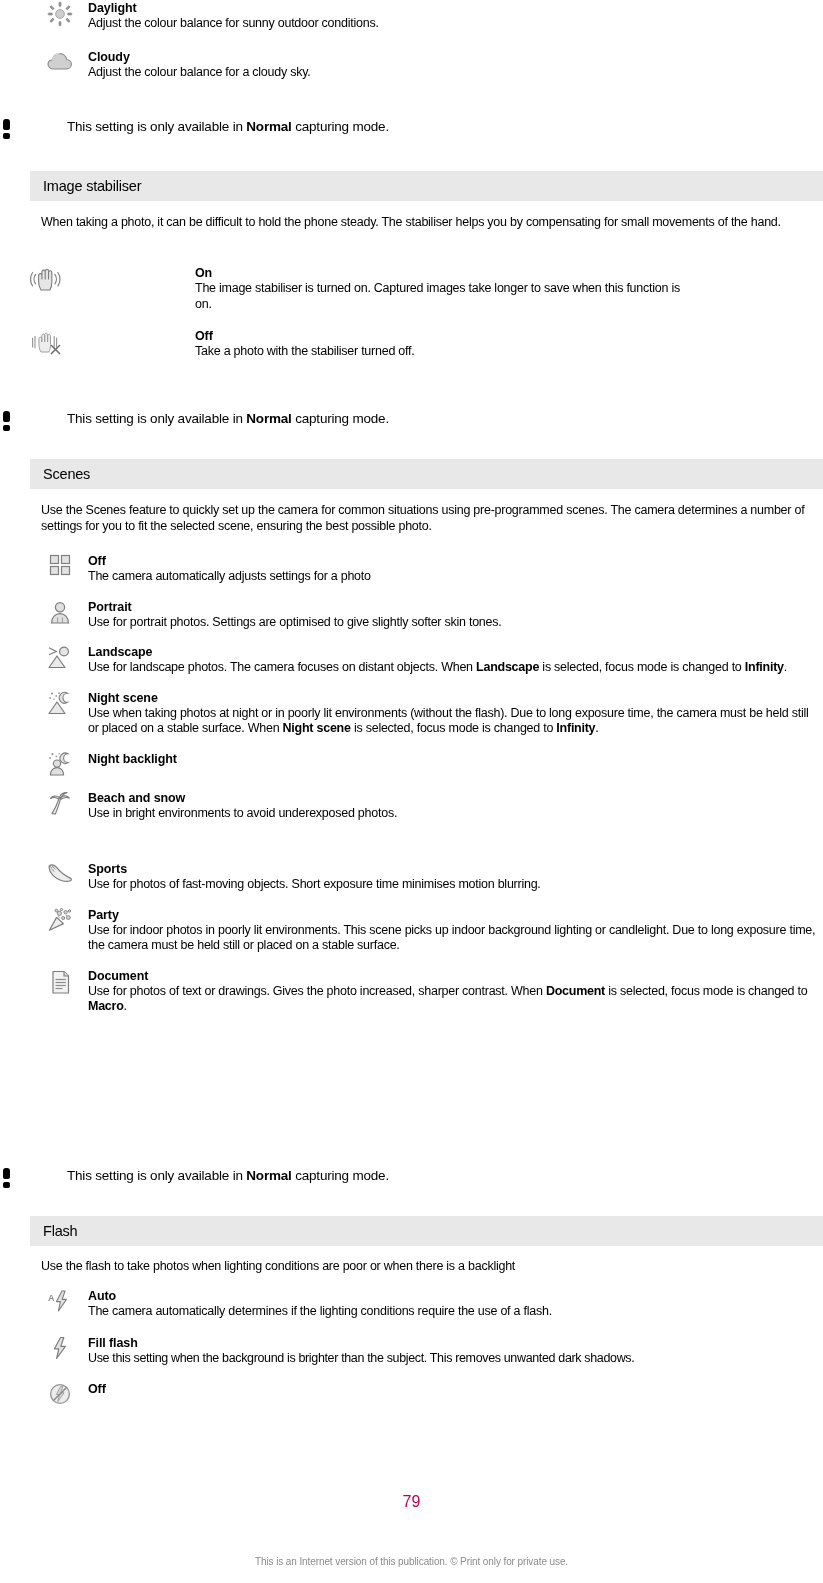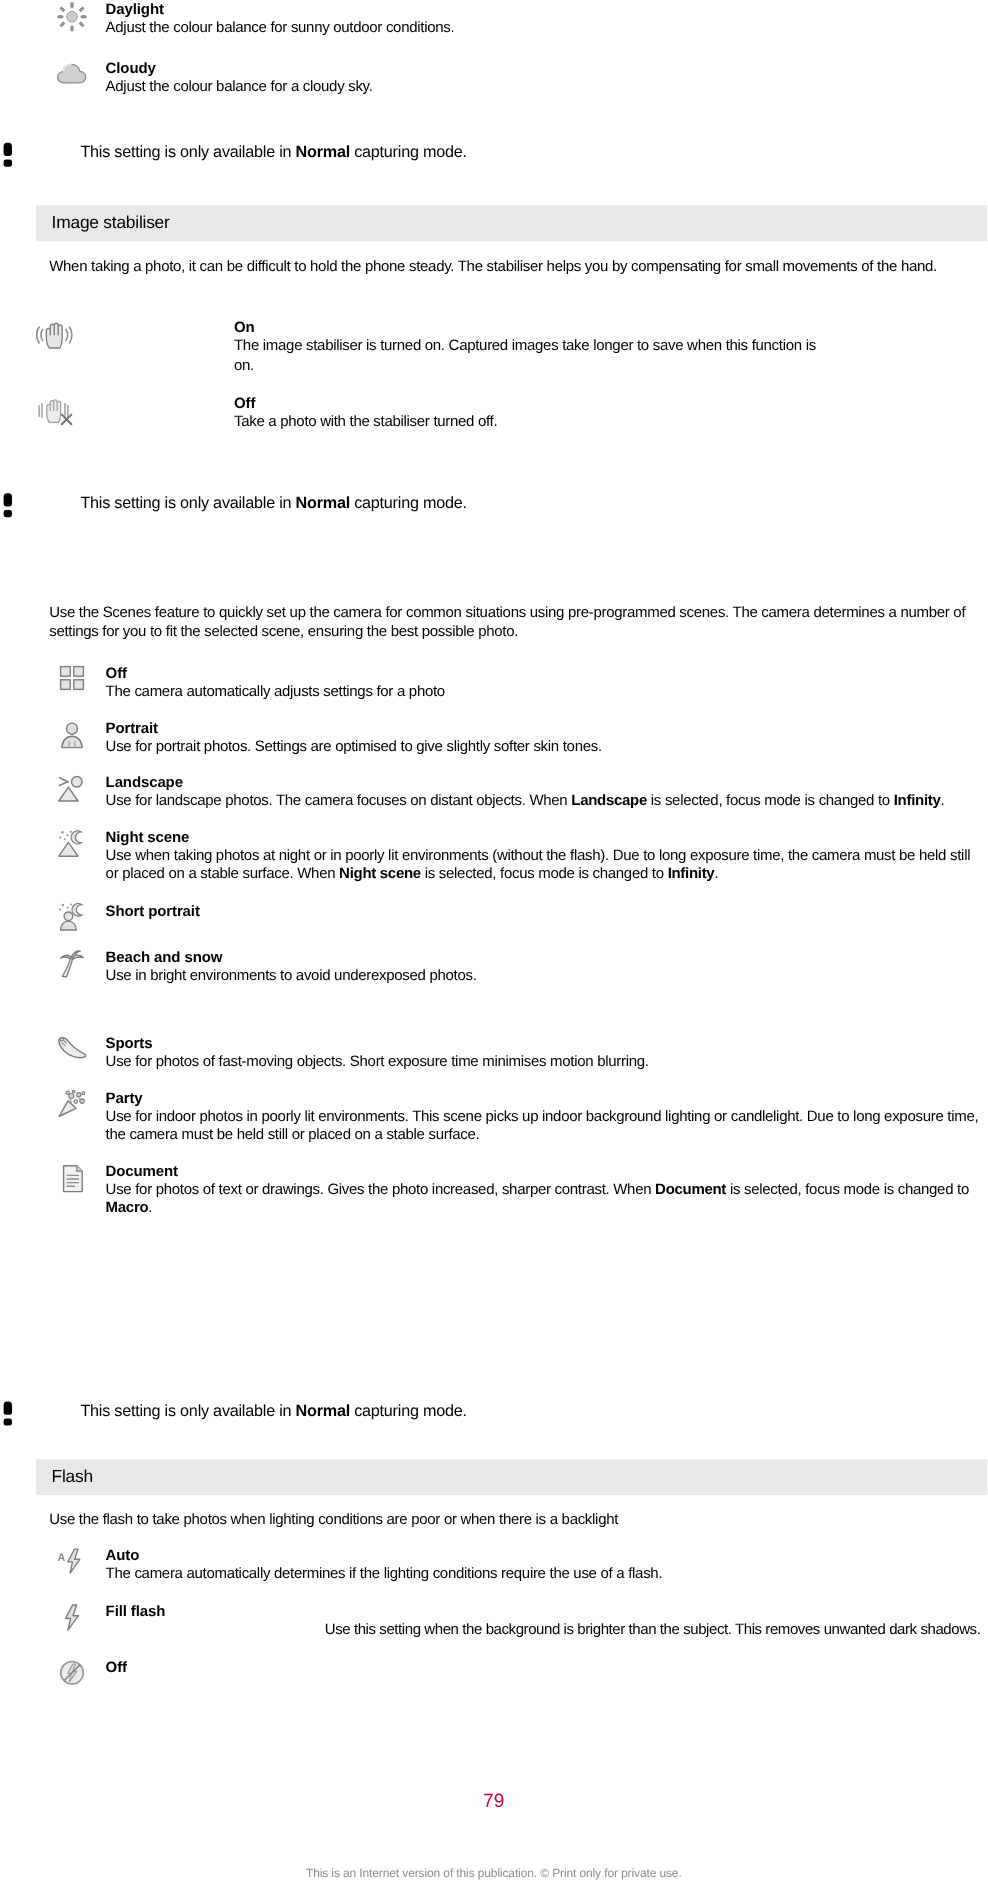--- a/index.html
+++ b/index.html
@@ -247,20 +247,23 @@
     </div>
   </div>
 
   <div class="note abs" style="left:0px; top:410px; width:790px;">
     <div class="note-icon">
         <span class="bang"></span>
       </div>
     <div class="note-text"><span>This setting is only available in </span><b>Normal</b><span> capturing mode.</span></div>
   </div>
 
+  <div class="section-bar abs" style="left:30px; top:459px; width:793px;">
+    <span>Scenes</span>
+  </div>
 
   <div class="para abs" style="left:41px; top:503px; width:780px;">Use the Scenes feature to quickly set up the camera for common situations using pre-programmed scenes. The camera determines a number of settings for you to fit the selected scene, ensuring the best possible photo.</div>
 
   <div class="abs" style="left:32px; top:553px; width:791px;">
 
     <div class="entry" style="margin-bottom:14px;">
       <div class="entry-icon">
         <svg width="22" height="22" viewBox="0 0 22 22" aria-hidden="true">
           <g fill="#e3e3e3" stroke="#7f7f7f" stroke-width="1.2">
             <rect x="1.5" y="1.5" width="8" height="8"></rect>
@@ -335,21 +338,21 @@
             <circle cx="5.4" cy="2.2" r="1.1"></circle>
               <circle cx="9.4" cy="4.4" r="0.9"></circle>
             <circle cx="3" cy="6" r="0.9"></circle>
               <circle cx="12.2" cy="1.8" r="0.8"></circle>
           </g>
           <circle cx="10" cy="11.6" r="3.6" fill="#e0e0e0" stroke="#7d7d7d" stroke-width="1.1"></circle>
           <path d="M3.4,23 C3.4,18.6 6.3,15.6 10,15.6 C13.7,15.6 16.6,18.6 16.6,23 Z" fill="#e0e0e0" stroke="#7d7d7d" stroke-width="1.1"></path>
         </svg>
       </div>
       <div class="entry-body" style="max-width:790px;">
-        <div class="entry-title">Short portrait</div>
+        <div class="entry-title">Night backlight</div>
       </div>
     </div>
 
     <div class="entry" style="margin-bottom:14px;">
       <div class="entry-icon">
         <svg width="26" height="24" viewBox="0 0 26 24" aria-hidden="true">
           <g fill="#e6e6e6" stroke="#7d7d7d" stroke-width="1.1" stroke-linejoin="round">
             <path d="M12.5,6.5 C16,4 20.5,4.6 22.5,7 C19.5,6 16.5,6.6 14,8.2 Z"></path>
             <path d="M12.5,6.5 C13.5,3 17,1 20,1.6 C17,2.4 15,4.4 14,7 Z"></path>
             <path d="M12.5,6.5 C9.5,4.2 5.5,4.8 3.5,7.4 C6.5,6 9.5,6.4 11.8,8.2 Z"></path>
@@ -455,21 +458,21 @@
     </div>
 
     <div class="entry" style="margin-bottom:15px;">
       <div class="entry-icon">
         <svg width="22" height="24" viewBox="0 0 22 24" aria-hidden="true">
           <path d="M11.5,1.5 L5.5,12.8 L9.8,12.8 L7.6,22.5 L16.4,10.4 L11.8,10.4 L14.8,1.5 Z" fill="#e3e3e3" stroke="#7d7d7d" stroke-width="1.2" stroke-linejoin="round"></path>
         </svg>
       </div>
       <div class="entry-body" style="max-width:790px;">
         <div class="entry-title">Fill flash</div>
-        <div class="entry-desc" style="letter-spacing:-0.35px;text-align:right;">Use this setting when the background is brighter than the subject. This removes unwanted dark shadows.</div>
+        <div class="entry-desc" style="letter-spacing:-0.35px;">Use this setting when the background is brighter than the subject. This removes unwanted dark shadows.</div>
       </div>
     </div>
 
     <div class="entry">
       <div class="entry-icon">
         <svg width="24" height="24" viewBox="0 0 24 24" aria-hidden="true">
           <circle cx="12" cy="12" r="9.4" fill="#ececec" stroke="#949494" stroke-width="1.3"></circle>
           <path d="M12.6,4.6 L8.4,12.6 L11.4,12.6 L9.8,19.6 L16,10.8 L12.8,10.8 L14.9,4.6 Z" fill="#d8d8d8" stroke="#9a9a9a" stroke-width="0.9" stroke-linejoin="round"></path>
           <line x1="5.2" y1="18.8" x2="18.8" y2="5.2" stroke="#8a8a8a" stroke-width="1.5"></line>
         </svg>

